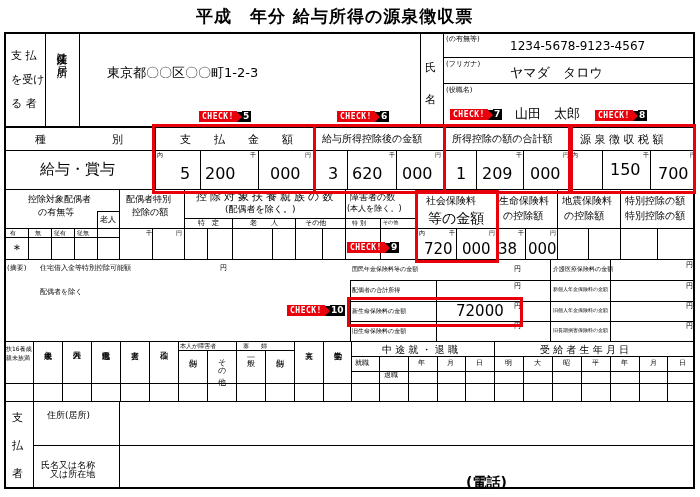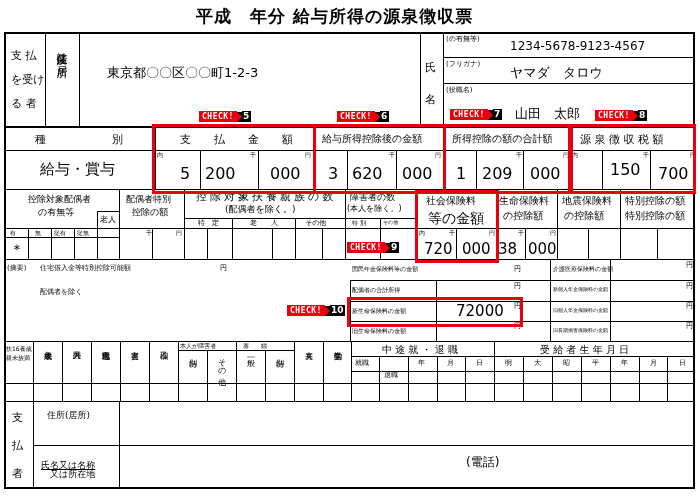--- a/index.html
+++ b/index.html
@@ -259,22 +259,22 @@
 
 <div class="b" style="left:4px;top:402px;width:691px;height:87px;border-width:0 2px 2px 2px;"></div>
 <div class="vl" style="left:33px;top:402px;height:87px;"></div>
 <div class="vl" style="left:119px;top:402px;height:87px;"></div>
 <div class="hl" style="left:33px;top:445px;width:662px;"></div>
 <div class="t" style="left:12px;top:412px;font-size:11px;">支</div>
 <div class="t" style="left:12px;top:440px;font-size:11px;">払</div>
 <div class="t" style="left:12px;top:468px;font-size:11px;">者</div>
 <div class="t small" style="left:47px;top:411px;font-size:9px;">住所(居所)</div>
 <div class="t small" style="left:50px;top:425px;font-size:9px;margin-top:45px;">又は所在地</div>
-<div class="t small" style="left:41px;top:461px;font-size:9px;text-decoration:underline;">氏名又は名称</div>
-<div class="t tiny" style="left:466px;top:456px;font-size:12px;">(電話)</div>
+<div class="t small" style="left:41px;top:461px;font-size:9px;">氏名又は名称</div>
+<div class="t tiny" style="left:466px;top:475px;font-size:14px;font-weight:bold;">(電話)</div>
 
 <div class="red" style="left:152px;top:124px;width:164px;height:70px;"></div>
 <div class="red" style="left:313px;top:124px;width:133px;height:70px;"></div>
 <div class="red" style="left:443px;top:124px;width:130px;height:70px;"></div>
 <div class="red" style="left:568px;top:124px;width:128px;height:70px;"></div>
 <div class="red" style="left:415px;top:190px;width:84px;height:73px;"></div>
 <div class="red" style="left:347px;top:297px;width:176px;height:30px;"></div>
 
 <div class="check" style="left:199px;top:111px;">
     <span class="ck">CHECK!</span>

